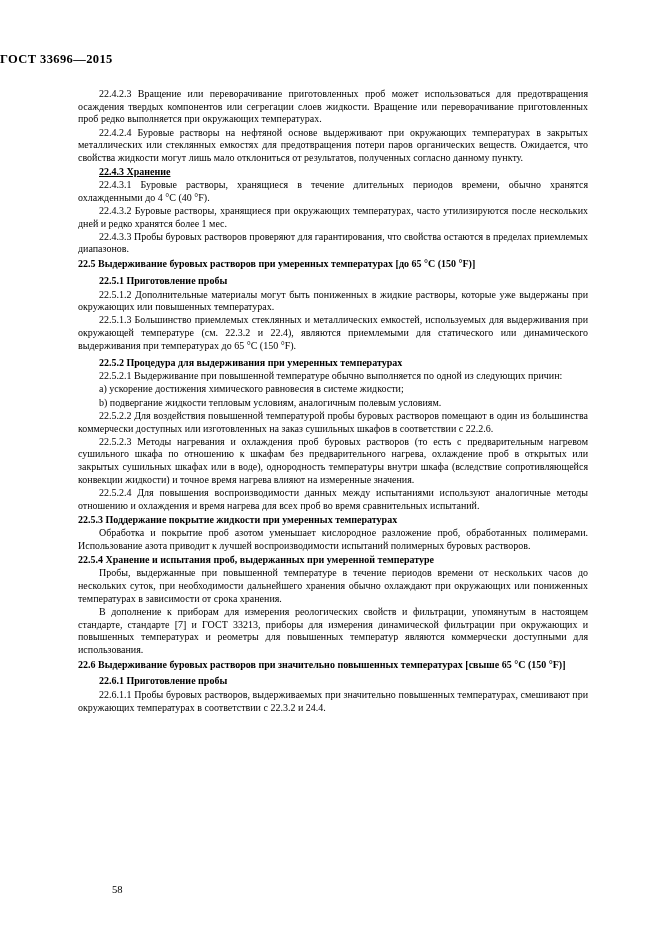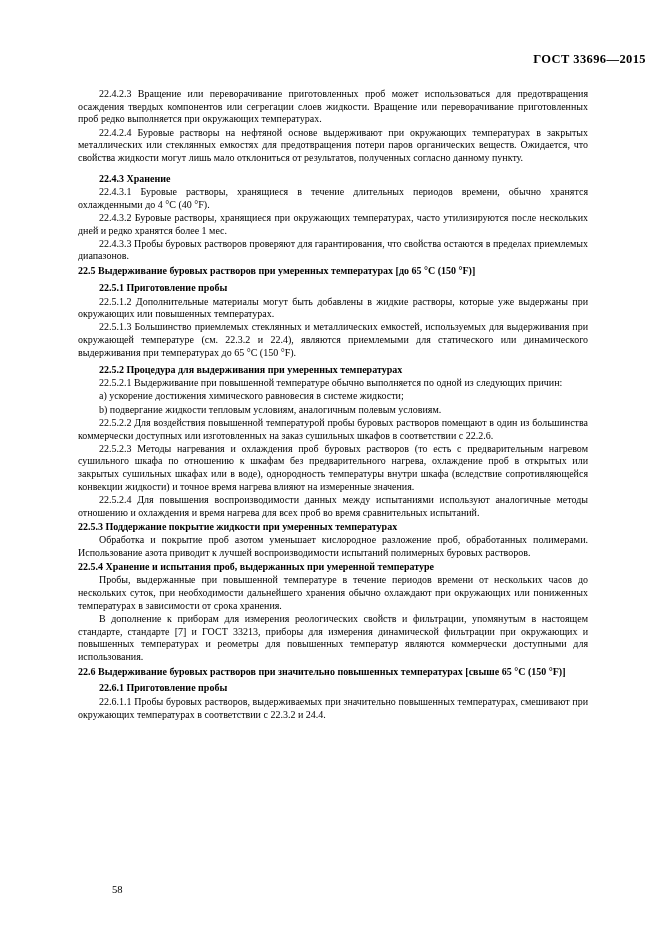--- a/index.html
+++ b/index.html
@@ -19,21 +19,21 @@
     height: 935px;
     box-sizing: border-box;
     padding: 0;
     overflow: hidden;
   }
   .header {
     position: absolute;
     top: 52px;
     left: 0;
     width: 646px;
-    text-align: right;
+    text-align: left;
     font-family: "Liberation Serif", serif;
     font-size: 12.5px;
     font-weight: bold;
     letter-spacing: 0.4px;
   }
   .content {
     position: absolute;
     top: 88px;
     left: 78px;
     width: 510px;
@@ -44,21 +44,22 @@
     line-height: 12.7px;
     text-align: justify;
     text-justify: inter-word;
   }
   p.ind {
     text-indent: 21px;
   }
   p.head {
     font-weight: bold;
     text-indent: 21px;
-    margin-top: 8px;
+    margin-top: 1px;
+    text-decoration: underline;
   }
   p.head0 {
     font-weight: bold;
     text-indent: 0;
     margin-top: 1.5px;
   }
   p.sechead {
     font-weight: bold;
     text-indent: 0;
     margin-top: 2px;
@@ -87,21 +88,21 @@
 
   <div class="content">
       <p class="ind">22.4.2.3 Вращение или переворачивание приготовленных проб может использоваться для предотвращения осаждения твердых компонентов или сегрегации слоев жидкости. Вращение или переворачивание приготовленных проб редко выполняется при окружающих температурах.</p>
       <p class="ind">22.4.2.4 Буровые растворы на нефтяной основе выдерживают при окружающих температурах в закрытых металлических или стеклянных емкостях для предотвращения потери паров органических веществ. Ожидается, что свойства жидкости могут лишь мало отклониться от результатов, полученных согласно данному пункту.</p>
       <p class="head">22.4.3 Хранение</p>
       <p class="ind">22.4.3.1 Буровые растворы, хранящиеся в течение длительных периодов времени, обычно хранятся охлажденными до 4 °C (40 °F).</p>
       <p class="ind">22.4.3.2 Буровые растворы, хранящиеся при окружающих температурах, часто утилизируются после нескольких дней и редко хранятся более 1 мес.</p>
       <p class="ind">22.4.3.3 Пробы буровых растворов проверяют для гарантирования, что свойства остаются в пределах приемлемых диапазонов.</p>
       <p class="sechead">22.5 Выдерживание буровых растворов при умеренных температурах [до 65 °C (150 °F)]</p>
       <p class="subhead">22.5.1 Приготовление пробы</p>
-      <p class="ind">22.5.1.2 Дополнительные материалы могут быть добавлены в жидкие растворы, которые уже выдержаны при окружающих или повышенных температурах.</p>
+      <p class="ind">22.5.1.2 Дополнительные материалы могут быть пониженных в жидкие растворы, которые уже выдержаны при окружающих или повышенных температурах.</p>
       <p class="ind">22.5.1.3 Большинство приемлемых стеклянных и металлических емкостей, используемых для выдерживания при окружающей температуре (см. 22.3.2 и 22.4), являются приемлемыми для статического или динамического выдерживания при температурах до 65 °C (150 °F).</p>
       <p class="subhead">22.5.2 Процедура для выдерживания при умеренных температурах</p>
       <p class="ind">22.5.2.1 Выдерживание при повышенной температуре обычно выполняется по одной из следующих причин:</p>
       <p class="ind">a) ускорение достижения химического равновесия в системе жидкости;</p>
       <p class="ind">b) подвергание жидкости тепловым условиям, аналогичным полевым условиям.</p>
       <p class="ind">22.5.2.2 Для воздействия повышенной температурой пробы буровых растворов помещают в один из большинства коммерчески доступных или изготовленных на заказ сушильных шкафов в соответствии с 22.2.6.</p>
       <p class="ind">22.5.2.3 Методы нагревания и охлаждения проб буровых растворов (то есть с предварительным нагревом сушильного шкафа по отношению к шкафам без предварительного нагрева, охлаждение проб в открытых или закрытых сушильных шкафах или в воде), однородность температуры внутри шкафа (вследствие сопротивляющейся конвекции жидкости) и точное время нагрева влияют на измеренные значения.</p>
       <p class="ind">22.5.2.4 Для повышения воспроизводимости данных между испытаниями используют аналогичные методы отношению и охлаждения и время нагрева для всех проб во время сравнительных испытаний.</p>
       <p class="head0">22.5.3 Поддержание покрытие жидкости при умеренных температурах</p>
       <p class="ind">Обработка и покрытие проб азотом уменьшает кислородное разложение проб, обработанных полимерами. Использование азота приводит к лучшей воспроизводимости испытаний полимерных буровых растворов.</p>

